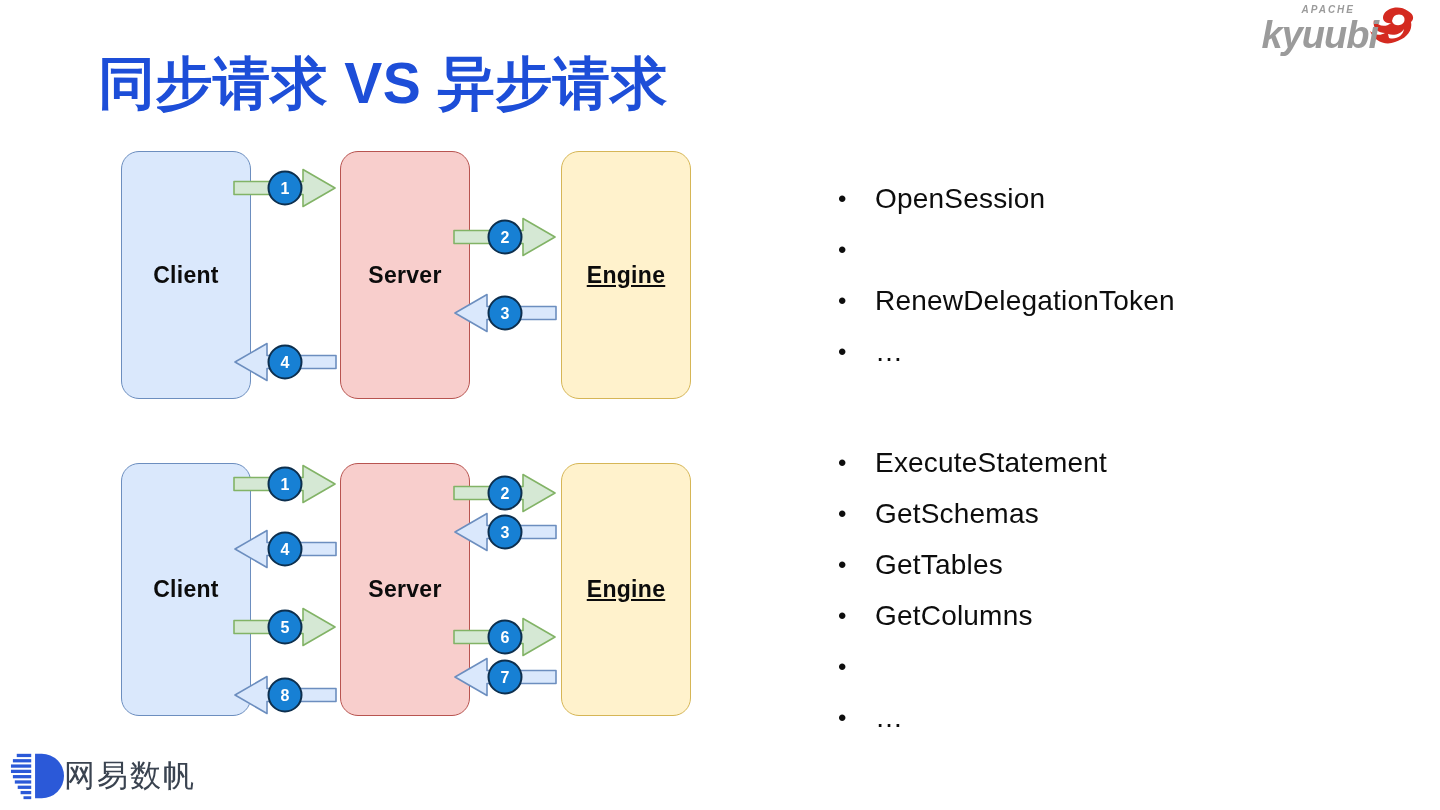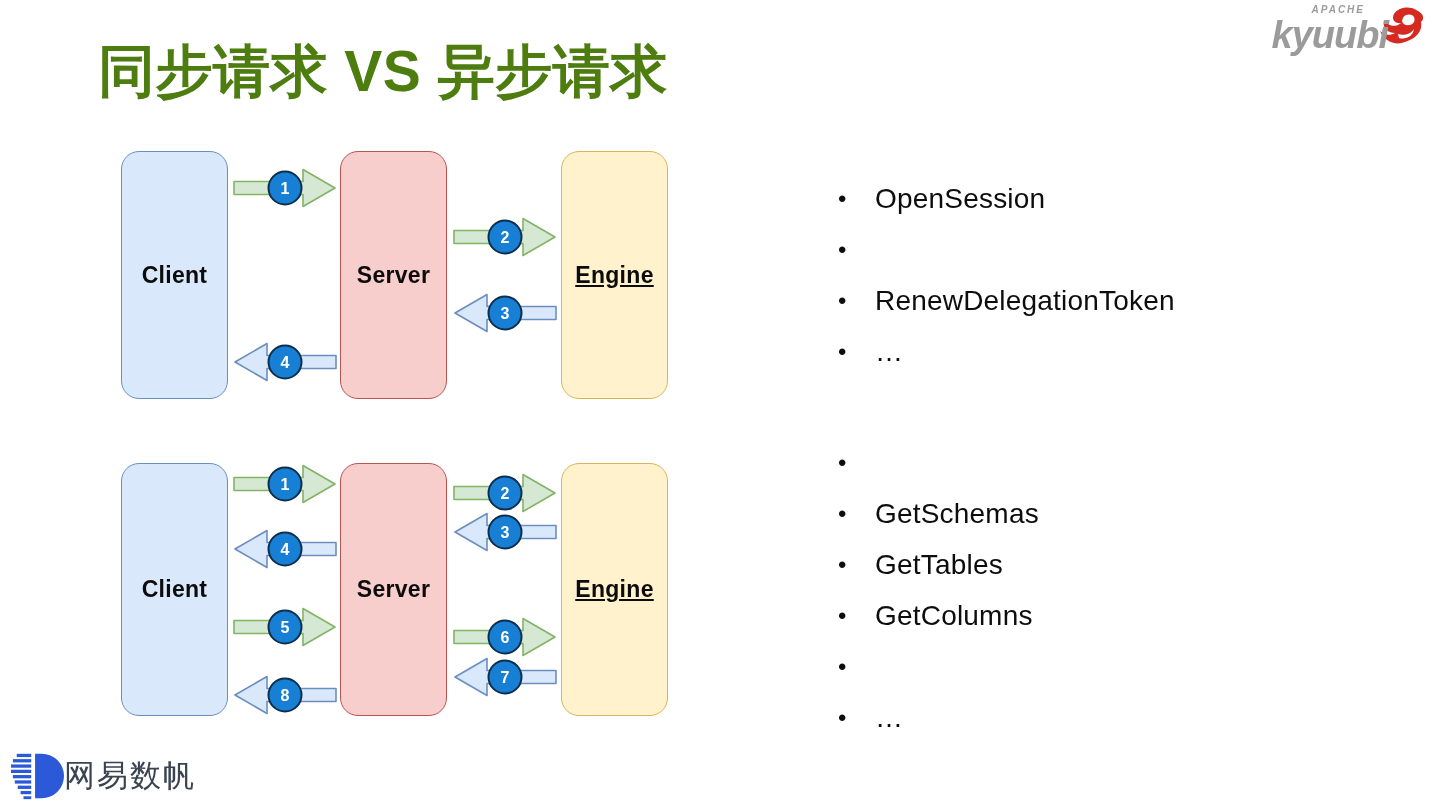--- a/index.html
+++ b/index.html
@@ -6,46 +6,46 @@
   html,body { width:1440px; height:810px; }
   body {
     position:relative;
     background:#ffffff;
     font-family:"Liberation Sans", sans-serif;
     overflow:hidden;
   }
 
   
   .slide-title {
-    position:absolute; left:98px; top:38px;
+    position:absolute; left:98px; top:50px;
     font-size:57px; line-height:66px; font-weight:800;
-    color:#4d7c0f; letter-spacing:0.5px; white-space:nowrap;
+    color:#1d4ed8; letter-spacing:0.5px; white-space:nowrap;
   }
 
   
   .kyuubi-logo {
-    position:absolute; right:14px; top:5px;
+    position:absolute; right:24px; top:5px;
     display:flex; align-items:flex-end;
   }
   .kyuubi-wordmark { position:relative; text-align:left; }
   .kyuubi-apache {
     position:absolute; left:40px; top:-1px;
     font-size:10px; font-weight:700; font-style:italic;
     letter-spacing:2px; color:#9b9b9b;
   }
   .kyuubi-name {
     font-size:38px; font-weight:800; font-style:italic;
     color:#9b9b9b; letter-spacing:-1px; line-height:38px;
     padding-top:11px;
   }
   .kyuubi-shrimp { margin-left:-10px; margin-bottom:6px; }
 
   
   .dbox {
-    position:absolute; width:107px; border-radius:18px;
+    position:absolute; width:130px; border-radius:18px;
     border:1.6px solid; display:flex; align-items:center; justify-content:center;
     font-weight:700; font-size:23px; color:#0c0c0c; letter-spacing:0.3px;
   }
   .dbox.client { background:#dae8fc; border-color:#6c8ebf; }
   .dbox.server { background:#f8cecc; border-color:#b85450;text-align:center; }
   .dbox.engine { background:#fff2cc; border-color:#d6b656;text-decoration:underline; }
   .sync-box   { top:151px; height:248px; }
   .async-box  { top:463px; height:253px; }
 
   
@@ -222,20 +222,21 @@
     </li>
   <li>
       <span class="bullet">•</span>
       <span>…</span>
     </li>
 </ul>
 
 <ul class="api-list async-apis">
   <li>
       <span class="bullet">•</span>
+      <span>ExecuteStatement</span>
     </li>
   <li>
       <span class="bullet">•</span>
       <span>GetSchemas</span>
     </li>
   <li>
       <span class="bullet">•</span>
       <span>GetTables</span>
     </li>
   <li>

